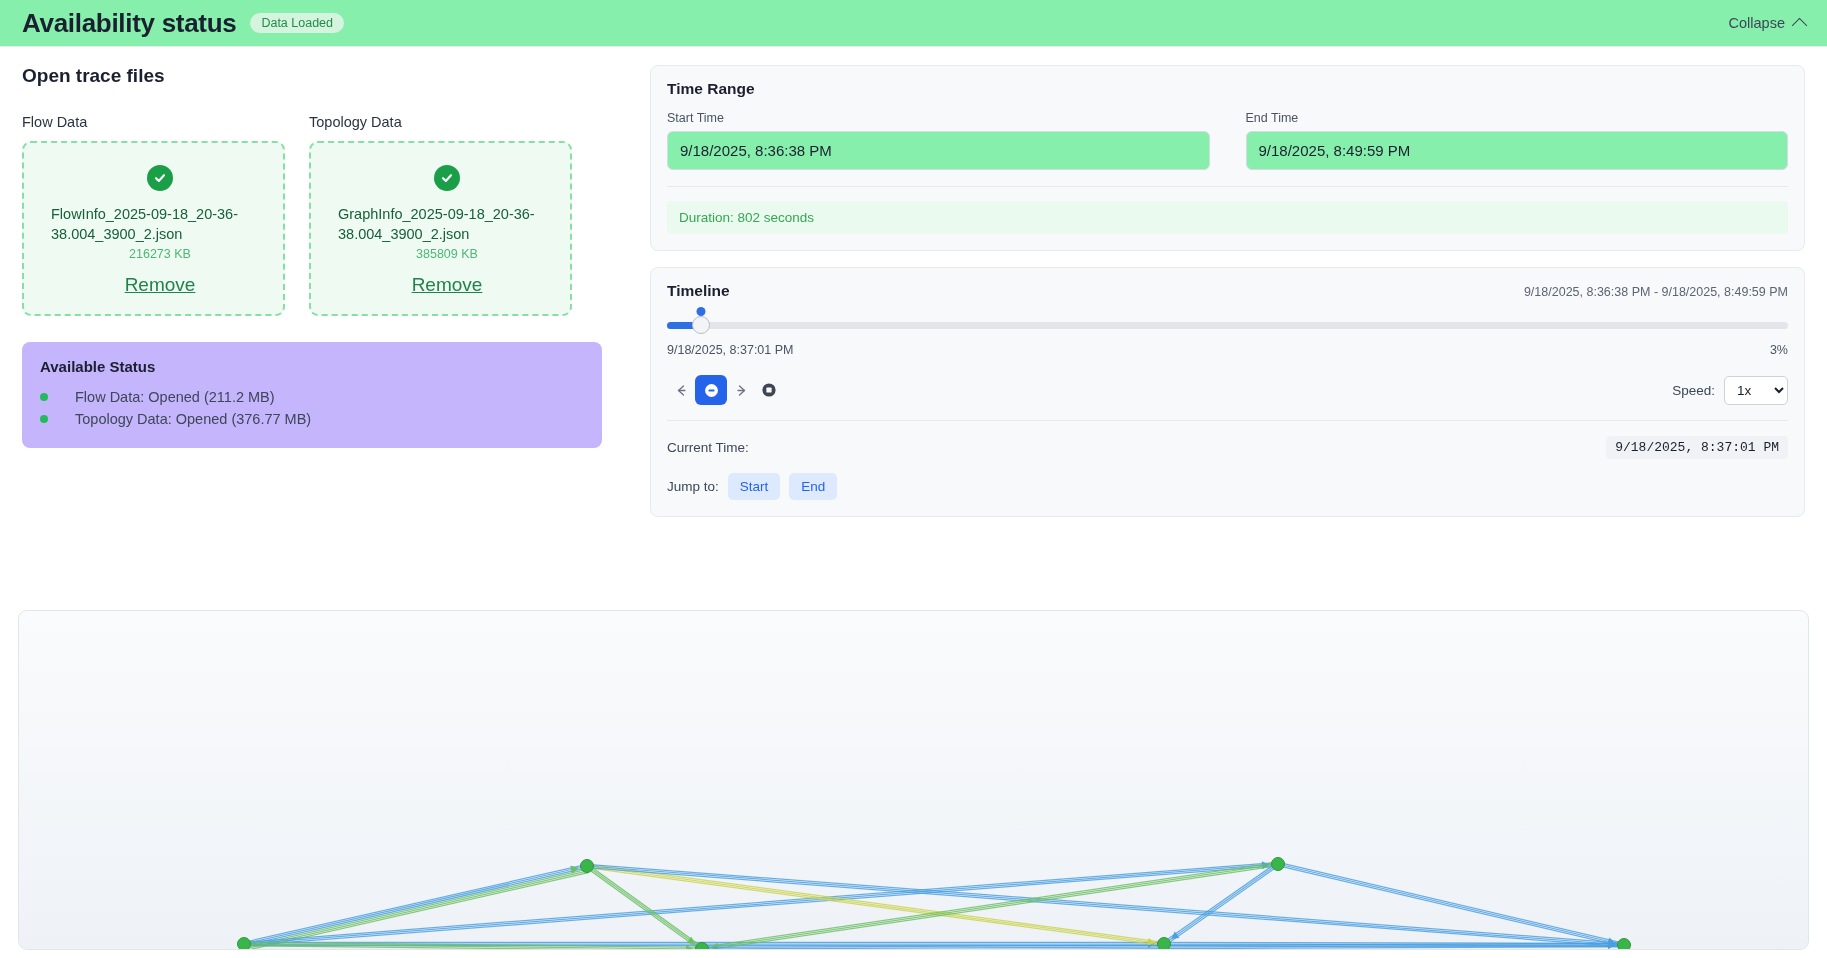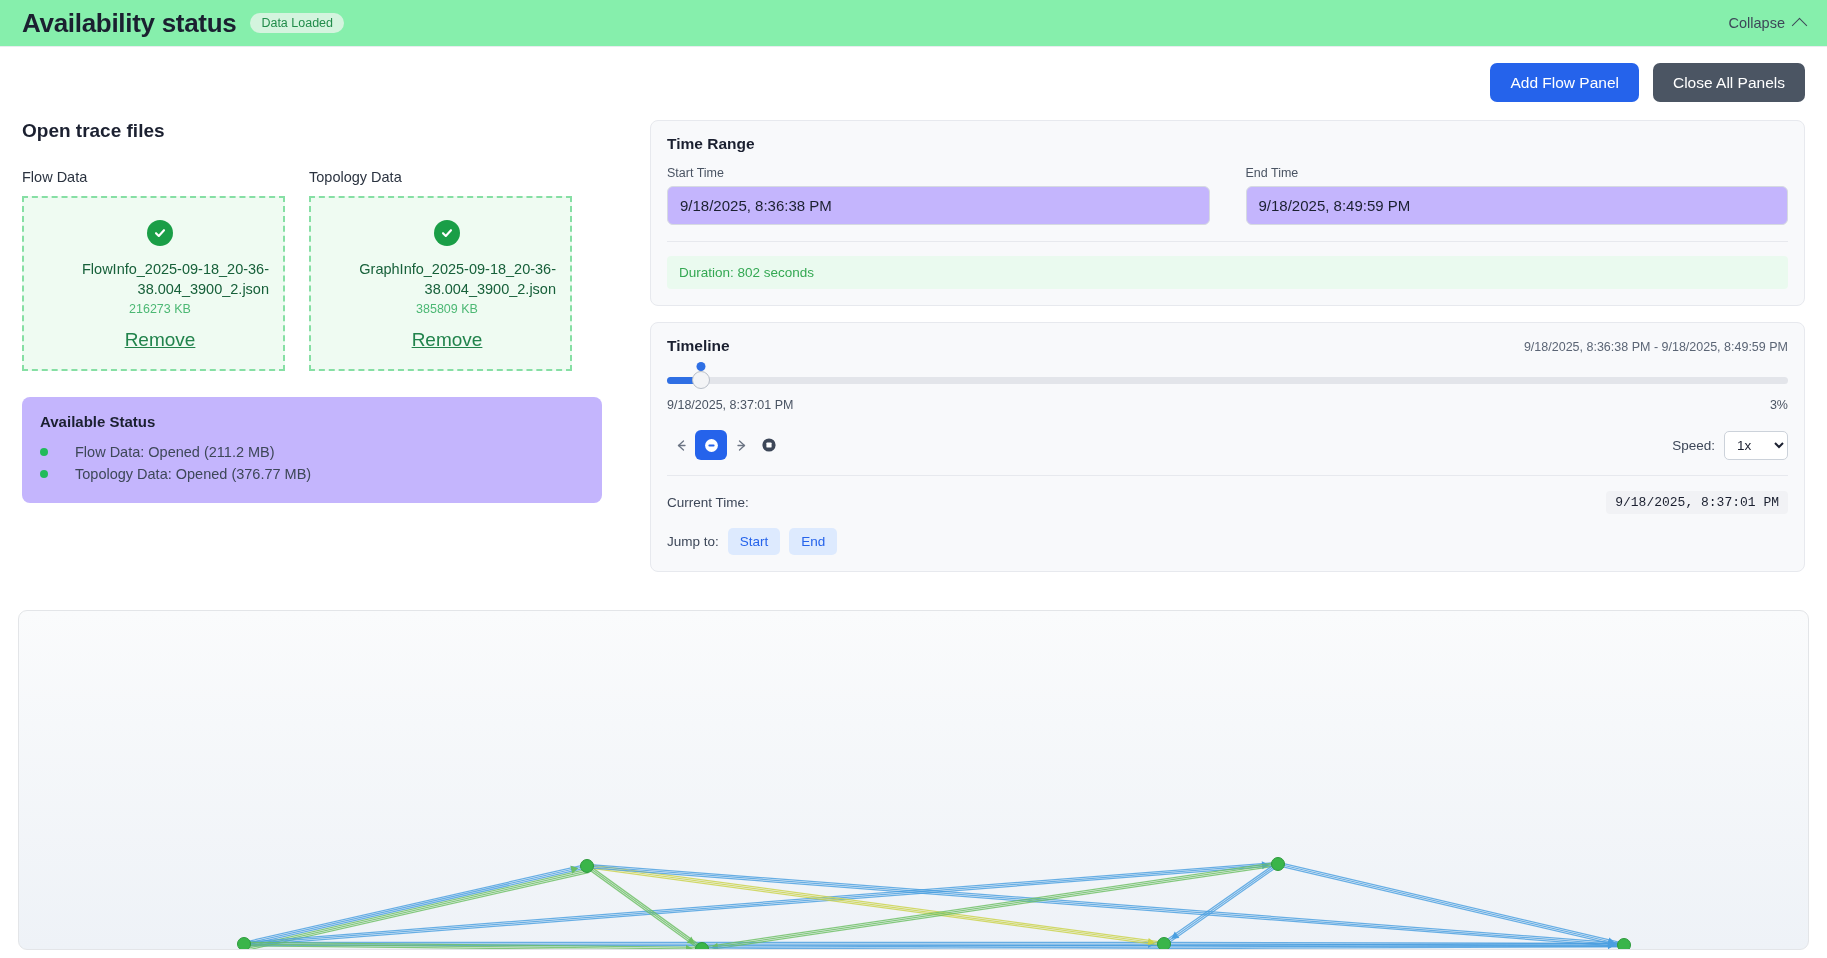--- a/index.html
+++ b/index.html
@@ -80,23 +80,23 @@
   }
 
   .file-grid { display: flex; gap: 24px; }
   .file-col { width: 263px; }
   .file-col-label {
     font-size: 14.5px; color:#2b3340; margin-bottom: 11px;
   }
   .dropzone {
     border: 2px dashed #86dfa4;
     background: #effbf2;
-    border-radius: 0;
+    border-radius: 9px;
     padding: 22px 14px 18px 27px;
-    text-align: right;
+    text-align: left;
     min-height: 155px;
     display: flex; flex-direction: column; align-items: center;
     cursor: pointer;
   }
   .check-circle {
     width: 26px; height: 26px; border-radius: 50%;
     background: #1a9e47;
     display: flex; align-items: center; justify-content: center;
     margin-bottom: 14px;
   }
@@ -142,21 +142,21 @@
   }
   .panel-head .range-right {
     margin-left: auto; font-size: 12.5px; font-weight: 400; color:#5b6575;
   }
 
   .tr-fields { display: flex; gap: 36px; margin-top: 13px; }
   .tr-field { flex: 1; }
   .tr-label { font-size: 12.5px; color:#4a5463; margin-bottom: 6px; }
   .tr-input {
     width: 100%;
-    background: #c4b5fd;
+    background: #86efac;
     border: 1px solid #d6dae1;
     border-radius: 6px;
     padding: 10px 12px;
     font-size: 15px;
     color: #1b2030;
     font-family: "Liberation Sans", sans-serif;
   }
   .tr-divider { height:1px; background:#e7e9ee; margin: 16px 0 0 0; }
   .duration-strip {
     background: #eafaef;
@@ -263,24 +263,20 @@
 
   <div class="app-header">
     <div class="app-title">Availability status</div>
     <div class="badge-loaded">Data Loaded</div>
     <div class="collapse-wrap">
       <span>Collapse</span>
       <span class="chev-up"></span>
     </div>
   </div>
 
-  <div class="action-bar">
-    <button class="btn btn-primary">Add Flow Panel</button>
-    <button class="btn btn-dark">Close All Panels</button>
-  </div>
 
   <div class="body-cols">
 
     <div class="col-left">
       <div class="section-title">Open trace files</div>
 
       <div class="file-grid">
 
         <div class="file-col">
           <div class="file-col-label">Flow Data</div>

